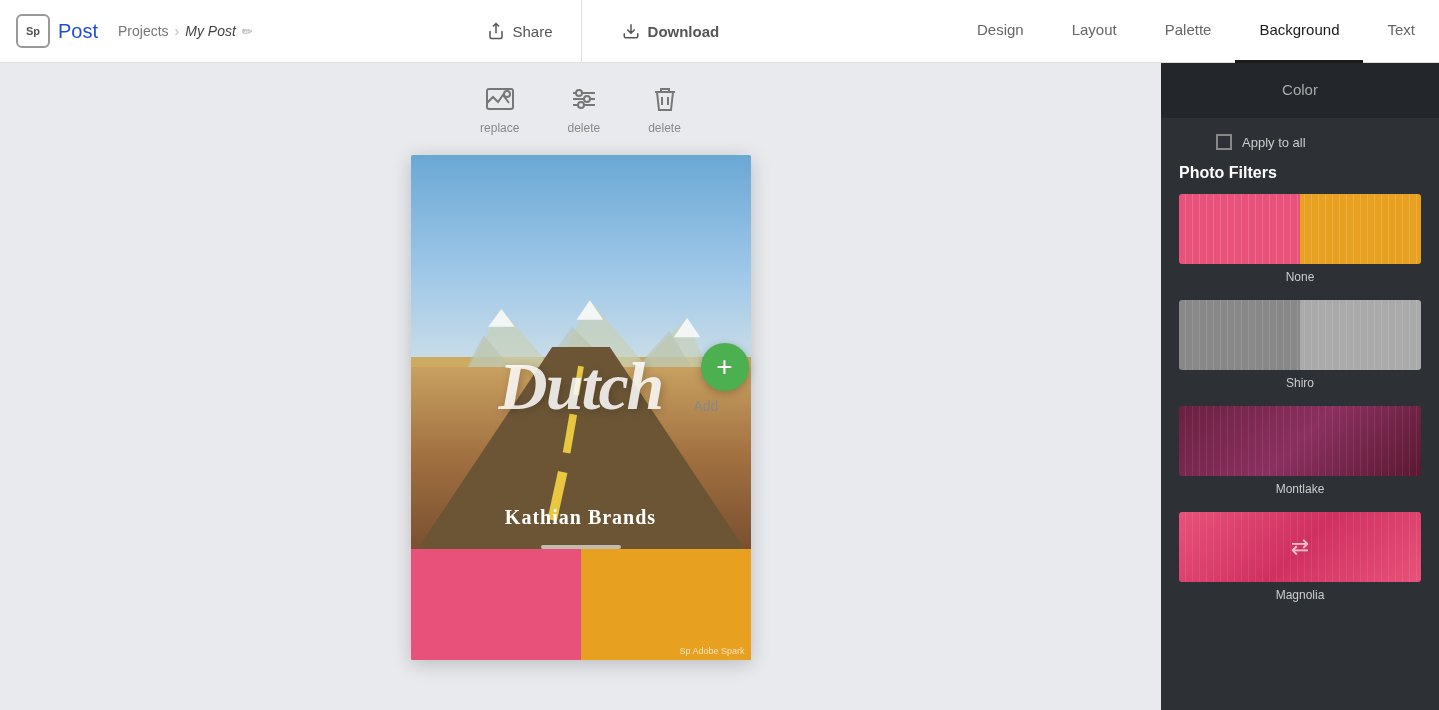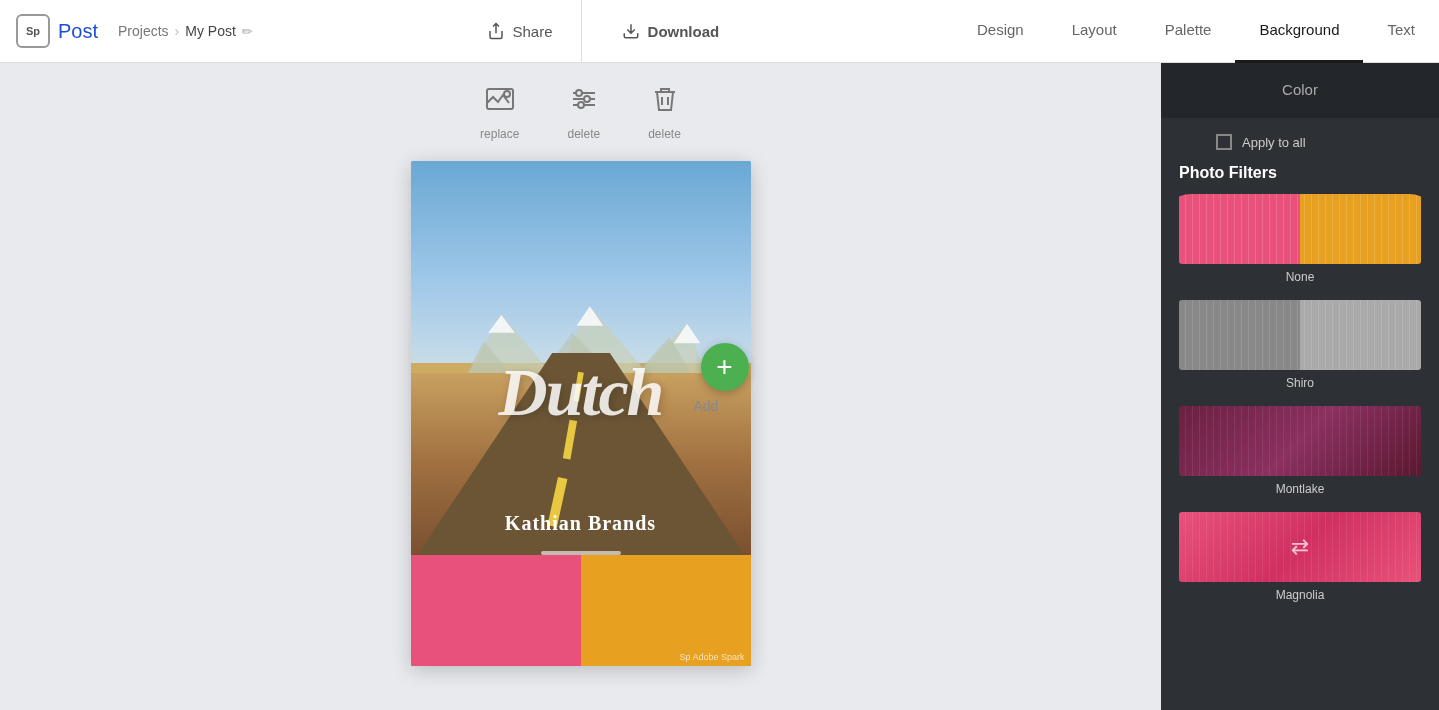--- a/index.html
+++ b/index.html
@@ -43,20 +43,21 @@
       display: flex;
       align-items: center;
       gap: 6px;
       font-size: 14px;
       color: #777;
       padding-left: 4px;
     }
     .breadcrumb-sep { color: #bbb; }
     .breadcrumb-current {
       color: #444;
+      font-style: italic;
     }
     .edit-icon {
       color: #aaa;
       font-size: 13px;
       cursor: pointer;
     }
     .header-center {
       flex: 1;
       display: flex;
       align-items: center;
@@ -131,21 +132,21 @@
     
     .canvas-toolbar {
       display: flex;
       gap: 48px;
       margin-bottom: 20px;
     }
     .toolbar-item {
       display: flex;
       flex-direction: column;
       align-items: center;
-      gap: 12px;
+      gap: 6px;
       cursor: pointer;
       color: #666;
     }
     .toolbar-item .icon-svg {
       width: 32px;
       height: 32px;
       display: flex;
       align-items: center;
       justify-content: center;
     }
@@ -347,21 +348,20 @@
     }
 
     
     .filters-list {
       flex: 1;
       overflow-y: auto;
       padding: 0 18px 18px 18px;
       display: flex;
       flex-direction: column;
       gap: 16px;
-      border-radius: 30px;
     }
     .filters-list::-webkit-scrollbar { width: 4px; }
     .filters-list::-webkit-scrollbar-track { background: #2d3035; }
     .filters-list::-webkit-scrollbar-thumb { background: #555; border-radius: 2px; }
 
     .filter-item {
       display: flex;
       flex-direction: column;
       gap: 6px;
       cursor: pointer;

